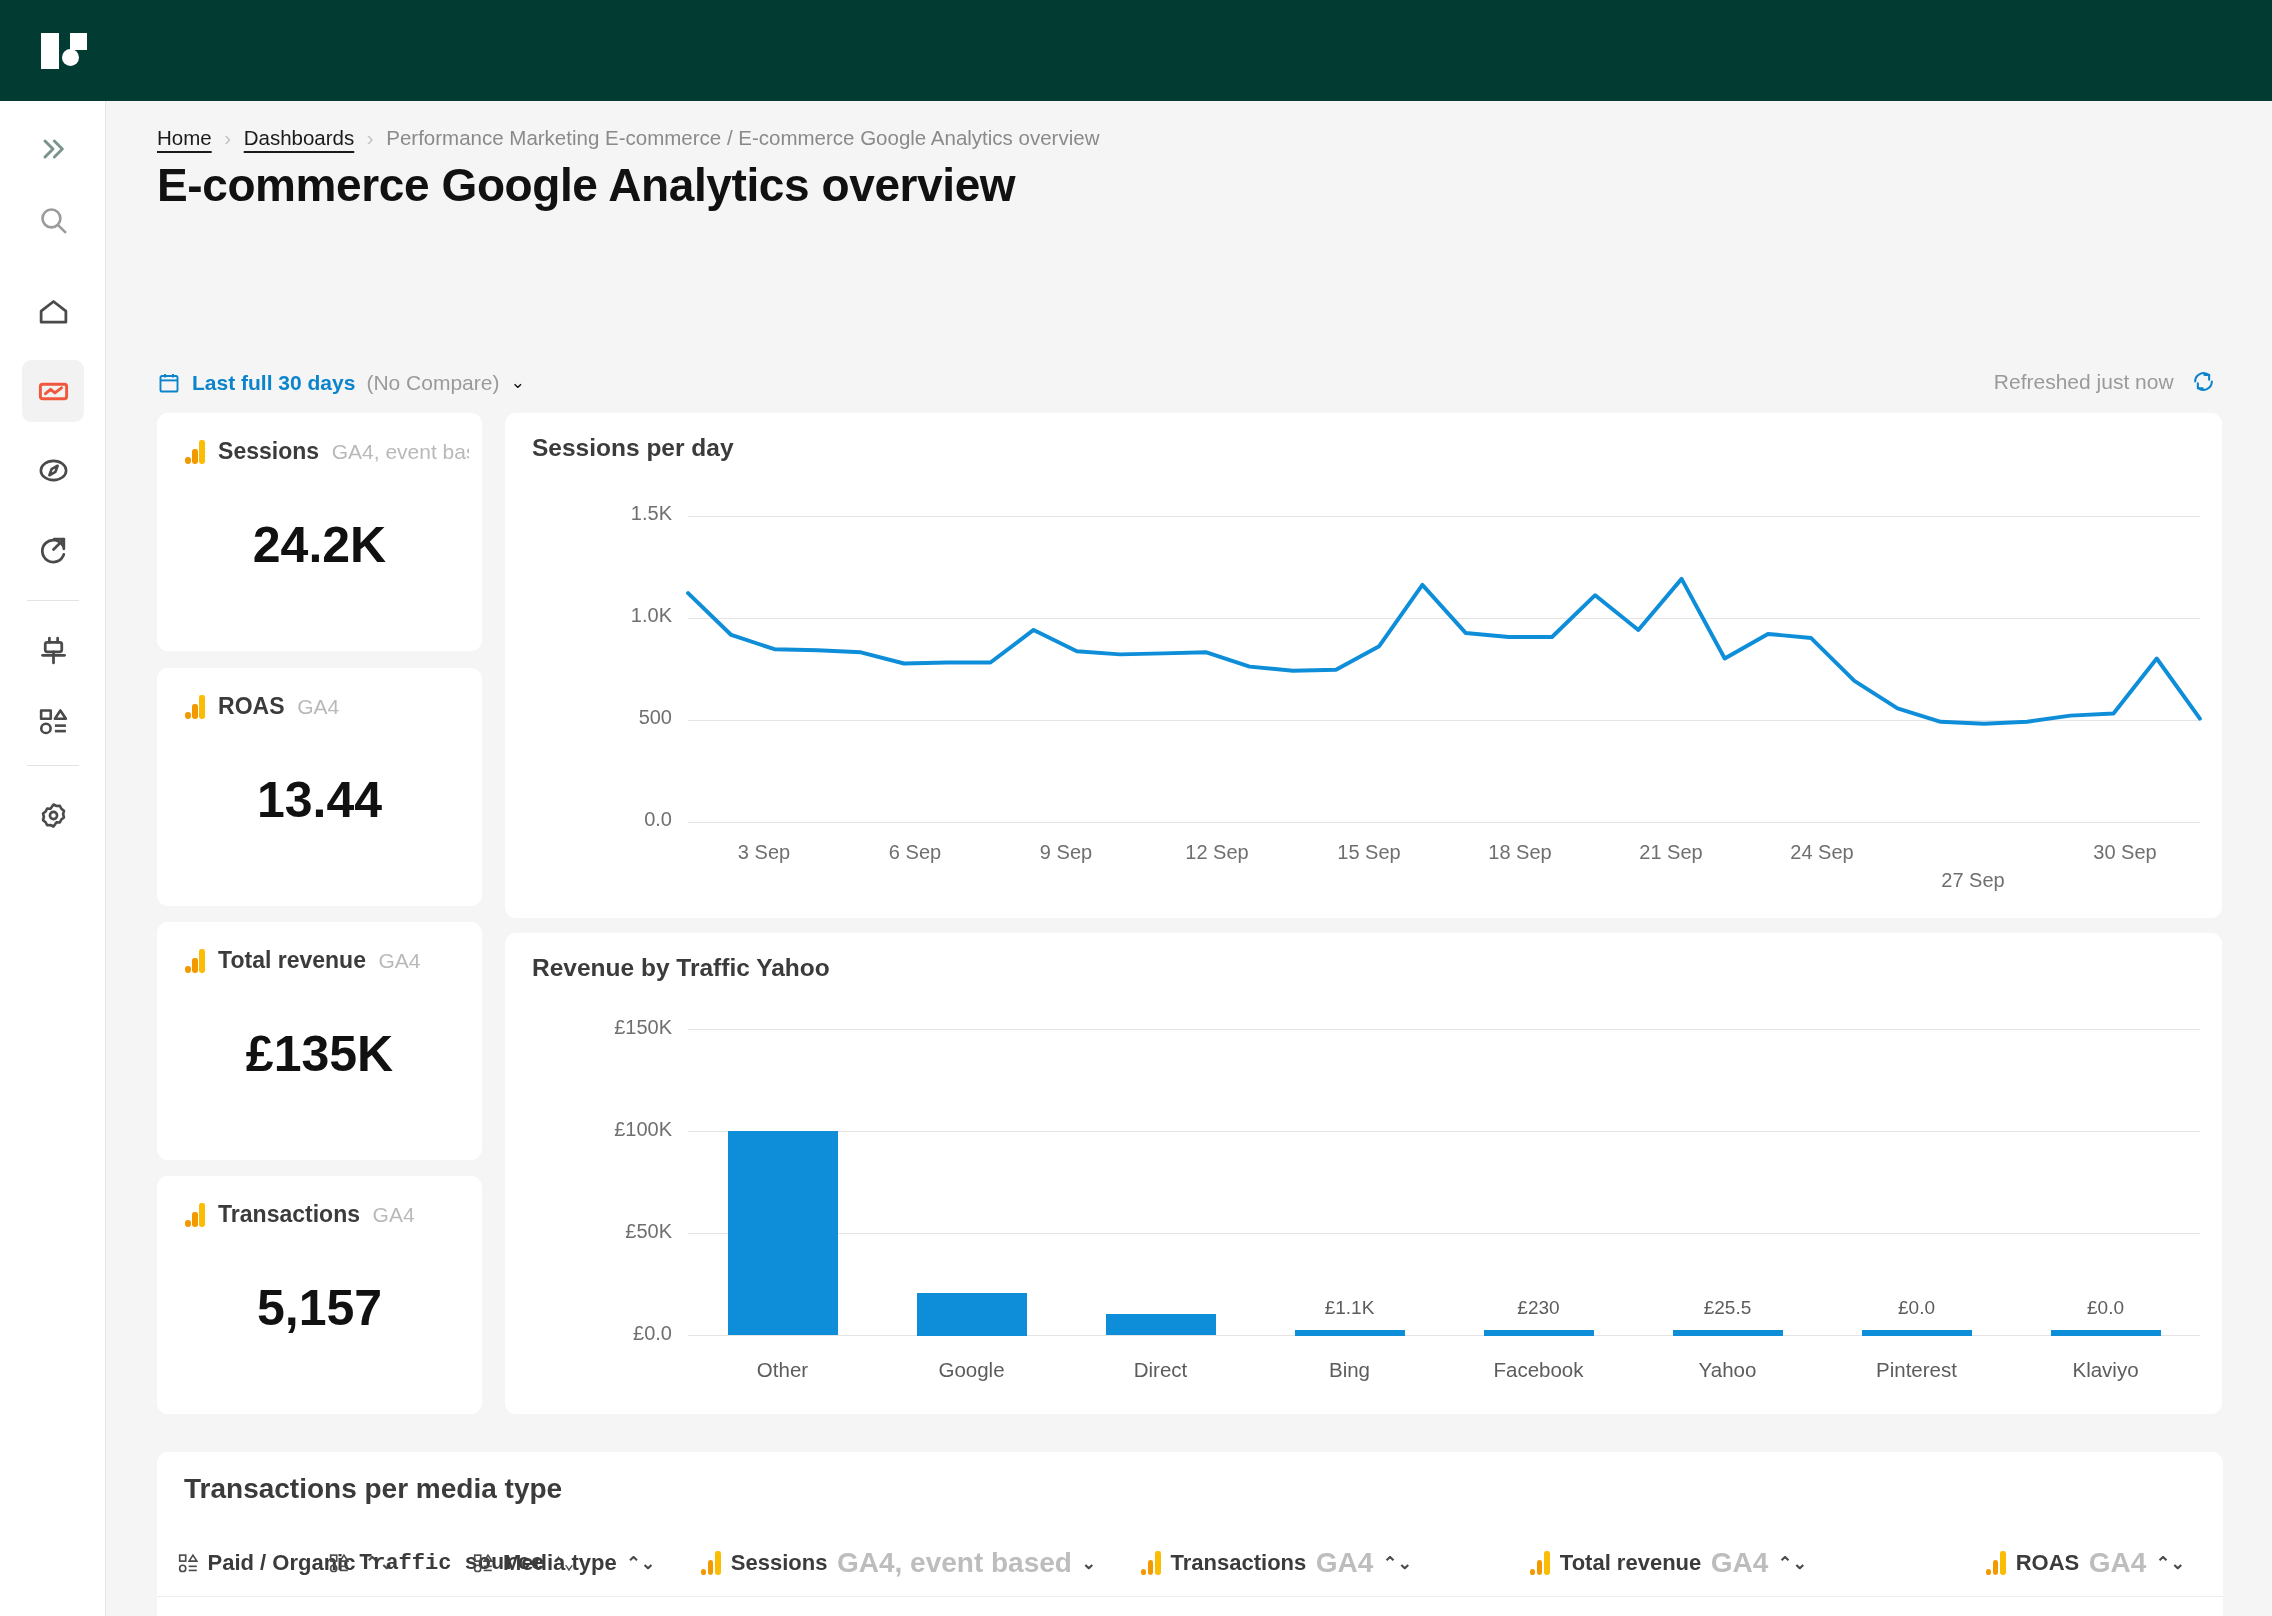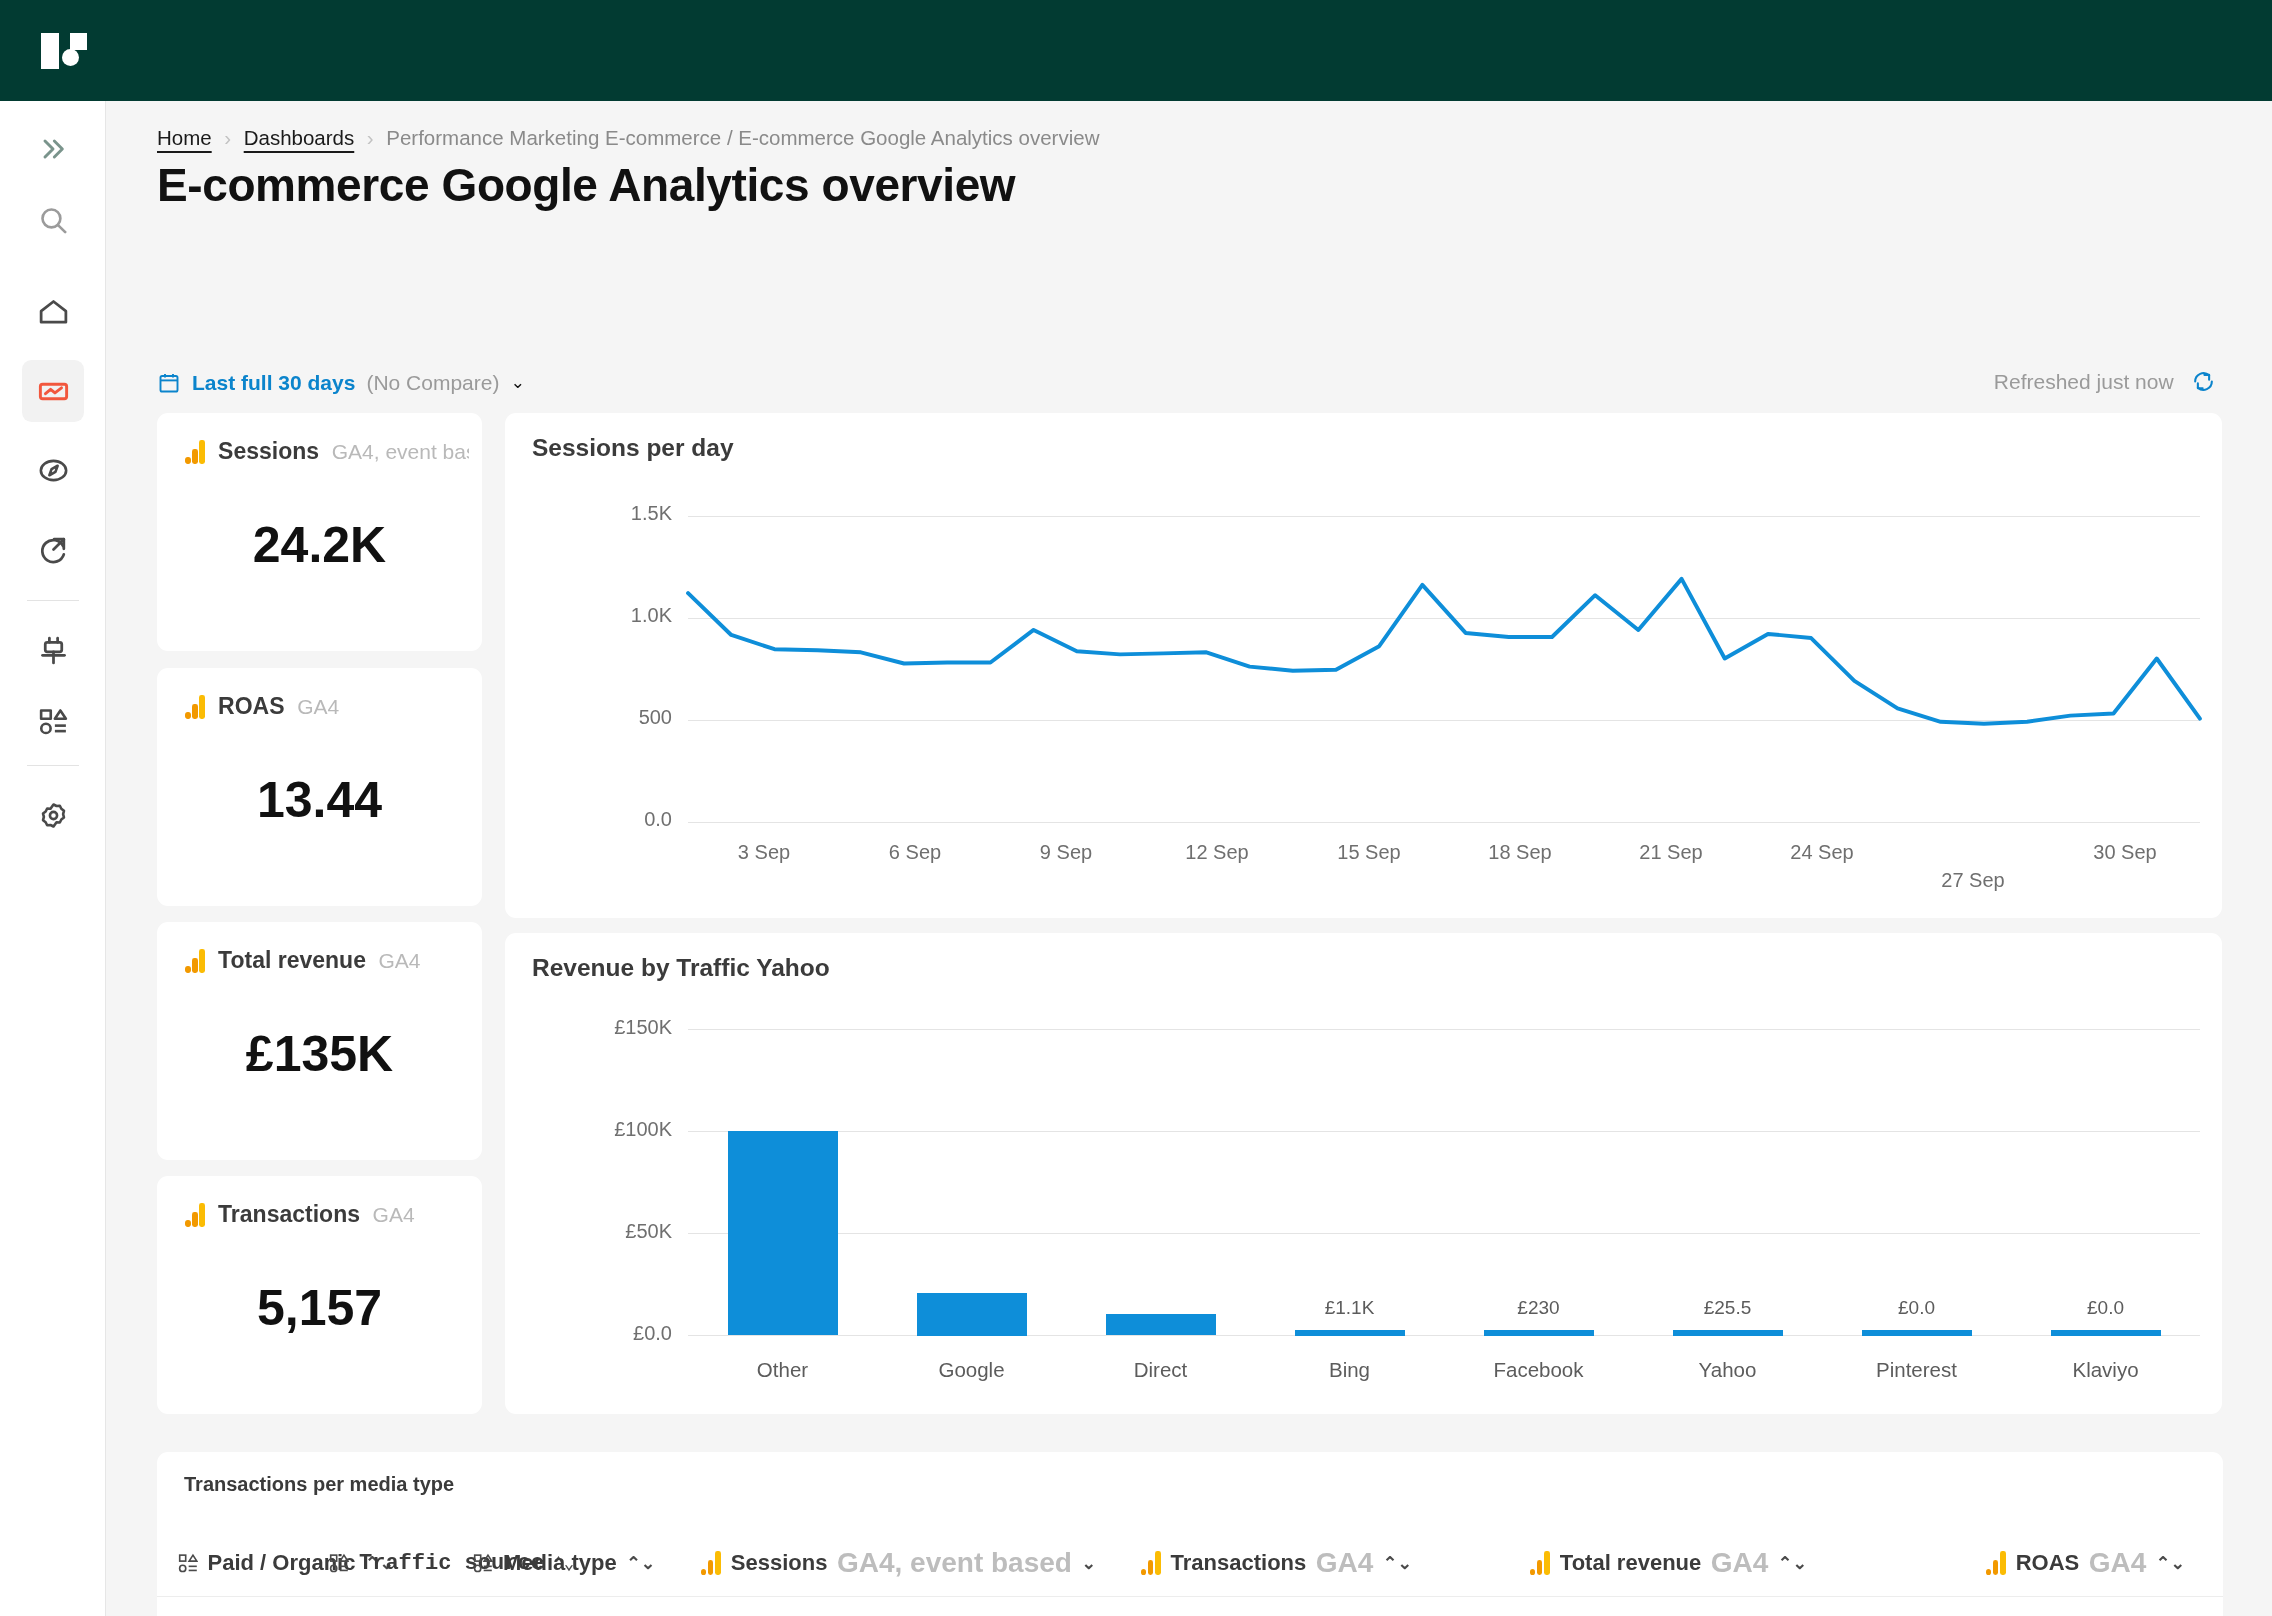--- a/index.html
+++ b/index.html
@@ -93,21 +93,21 @@
   .gridline { position: absolute; height: 0.8px; background: #e4e4e4; }
   .ytick { position: absolute; font-size: 20px; color: #6f6f6f; text-align: right; }
   .xtick { position: absolute; font-size: 20px; color: #6f6f6f; text-align: center; }
   svg { display: block; }
   .bar { position: absolute; background: #0e8ed9; }
   .barlabel { position: absolute; font-size: 19px; color: #5c5c5c; text-align: center; }
   .barcat { position: absolute; font-size: 20.5px; color: #5c5c5c; text-align: center; }
 
   
   .table-card { left: 51px; top: 1351px; width: 2066px; height: 189px; }
-  .table-title { position: absolute; left: 27px; top: 20.5px; font-size: 20px; font-weight: 700; color: #3b3b3b; }
+  .table-title { position: absolute; left: 27px; top: 20.5px; font-size: 28px; font-weight: 700; color: #3b3b3b; }
   .thead { position: absolute; left: 0; right: 0; top: 77px; height: 68px; border-bottom: 1.6px solid #ededed; }
   .th { position: absolute; top: 0; height: 68px; display: flex; align-items: center; gap: 9.5px; font-size: 22px; font-weight: 700; color: #3b3b3b; white-space: nowrap; }
   .th .src { font-size: 28px; font-weight: 700; color: #bdbdbd; }
   .th.num { justify-content: flex-end; }
   .dimicon { width: 20.5px; height: 20.5px; flex: none; }
   .sorticon { font-size: 17.4px; color: #4a4a4a; }
   .trow { position: absolute; left: 0; right: 0; height: 65px; border-bottom: 0.8px solid #ededed; }
   .td { position: absolute; top: 0; height: 65px; display: flex; align-items: center; font-size: 21px; color: #1f1f1f; white-space: nowrap; }
   .td.num { justify-content: flex-end; }
 </style>

